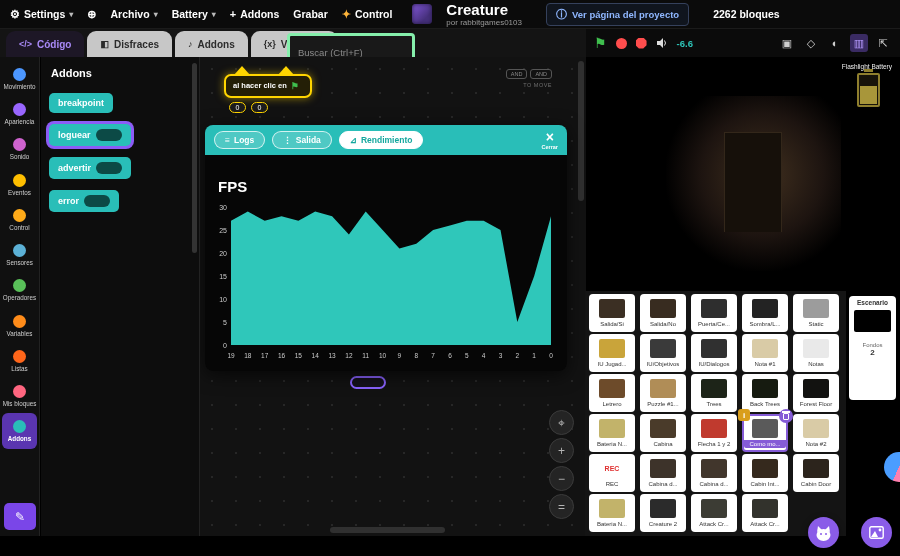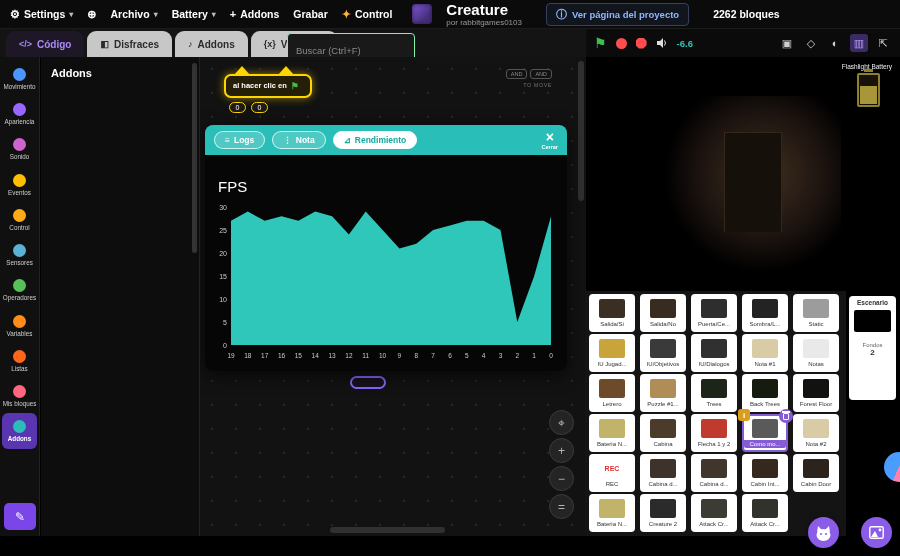--- a/index.html
+++ b/index.html
@@ -23,21 +23,21 @@
              color:#8fb7ff;font-size:9.5px;font-weight:bold;padding:3px 9px;border-radius:4px;margin-left:10px;cursor:pointer}
   .blocks-count{font-size:10.5px;font-weight:bold;margin-left:10px}
 
   
   .tabrow{position:absolute;left:0;top:29px;width:900px;height:28px;background:#141414}
   .tabs{position:absolute;left:6px;bottom:0;display:flex;align-items:flex-end;gap:3px;height:28px}
   .tab{display:flex;align-items:center;gap:5px;height:26px;padding:0 13px;border-radius:9px 9px 0 0;
        background:#c7c7c7;color:#2b2b2b;font-size:10px;font-weight:bold;cursor:pointer}
   .tab.active{background:#1d1726;color:#a98af7}
   .t-icon{font-size:9px}
-  .search{position:absolute;left:287px;top:4px;width:128px;height:20px;background:#191919;border:1px solid #86efac;
+  .search{position:absolute;left:287px;top:4px;width:128px;height:20px;background:#191919;border:3px solid #86efac;
           border-radius:4px;color:#ddd;font-size:9.5px;padding:16px 8px;font-family:inherit}
   .search::placeholder{color:#8a8a8a}
 
   
   .stage-controls{position:absolute;left:586px;top:0;width:314px;height:28px;background:#0b0b0b;
                   display:flex;align-items:center;padding:0 8px;gap:9px}
   .flag{color:#3fbf4e;font-size:14px;cursor:pointer;line-height:1}
   .ctl-circle{width:11px;height:11px;border-radius:50%;background:#ff4d4d;cursor:pointer}
   .ctl-stop{width:11px;height:11px;background:#ff4d4d;cursor:pointer;
             clip-path:polygon(30% 0,70% 0,100% 30%,100% 70%,70% 100%,30% 100%,0 70%,0 30%)}
@@ -89,21 +89,21 @@
   .dbg-header{height:30px;background:#29beb8;display:flex;align-items:center;gap:7px;padding:0 9px}
   .dbg-pill{display:flex;align-items:center;gap:4px;height:18px;border-radius:9px;padding:0 10px;font-size:8.5px;
             font-weight:bold;color:#fff;background:rgba(255,255,255,.18);border:1px solid rgba(255,255,255,.75);cursor:pointer}
   .dbg-pill.active{background:#fff;color:#14a79e;border-color:#fff}
   .dbg-close{margin-left:auto;display:flex;flex-direction:column;align-items:center;cursor:pointer;line-height:1;gap:1px}
   .dbg-close .x{font-size:14px;font-weight:bold}
   .dbg-close .cl{font-size:5.5px;font-weight:bold}
   .dbg-body{height:216px;background:#060606;position:relative}
   .dbg-notice{position:absolute;top:7px;width:100%;text-align:center;font-family:"DejaVu Sans Mono",monospace;
               font-size:8px;color:#46ccd8;text-decoration:underline;font-weight:bold}
-  .fps-title{position:absolute;left:13px;top:23px;font-size:15px;font-weight:normal}
+  .fps-title{position:absolute;left:13px;top:23px;font-size:15px;font-weight:bold}
   .fps-chart-container{position:absolute;left:4px;top:46px}
 
   .loose-pill{position:absolute;left:150px;top:319px;width:36px;height:13px;border:2px solid #8a63ff;
               background:#15121c;border-radius:7px;z-index:4}
 
   .ws-btn{position:absolute;right:12px;width:25px;height:25px;border-radius:50%;background:#242424;border:1px solid #3b3b3b;
           color:#b5b5b5;display:flex;align-items:center;justify-content:center;font-size:12px;cursor:pointer;z-index:6}
   .ws-vscroll{position:absolute;right:2px;top:4px;width:6px;height:140px;background:#303030;border-radius:3px;cursor:grab}
   .ws-hscroll{position:absolute;bottom:3px;left:130px;width:115px;height:6px;background:#303030;border-radius:3px;cursor:grab}
 
@@ -288,20 +288,37 @@
         <span class="cat-label">Mis bloques</span>
       </div>
       <div class="cat active">
         <span class="cat-dot" style="background: rgb(41, 190, 184);"></span>
         <span class="cat-label">Addons</span>
       </div>
     </aside>
 
   <div class="palette">
     <div class="palette-header">Addons</div>
+    <div>
+        <div class="pblock">
+          <span>breakpoint</span>
+        </div>
+        <div class="pblock highlight">
+          <span>loguear</span>
+          <span class="oval"></span>
+        </div>
+        <div class="pblock">
+          <span>advertir</span>
+          <span class="oval"></span>
+        </div>
+        <div class="pblock">
+          <span>error</span>
+          <span class="oval"></span>
+        </div>
+      </div>
     <div class="pal-scroll"></div>
   </div>
 
   <div class="workspace">
     <div class="hat">
       <div class="ear" style="left:10px"></div>
       <div class="ear" style="left:54px"></div>
       <div class="hat-body">
         <span>al hacer clic en</span>
         <span class="hat-flag">⚑</span>
@@ -322,21 +339,21 @@
 
     <div class="debugger">
       <div class="dbg-header">
         <div style="display:flex;gap:7px">
             <div class="dbg-pill">
               <span>≡</span>
               <span>Logs</span>
             </div>
             <div class="dbg-pill">
               <span>⋮</span>
-              <span>Nota</span>
+              <span>Salida</span>
             </div>
             <div class="dbg-pill active">
               <span>⊿</span>
               <span>Rendimiento</span>
             </div>
           </div>
         <div class="dbg-close">
           <span class="x">×</span>
           <span class="cl">Cerrar</span>
         </div>

